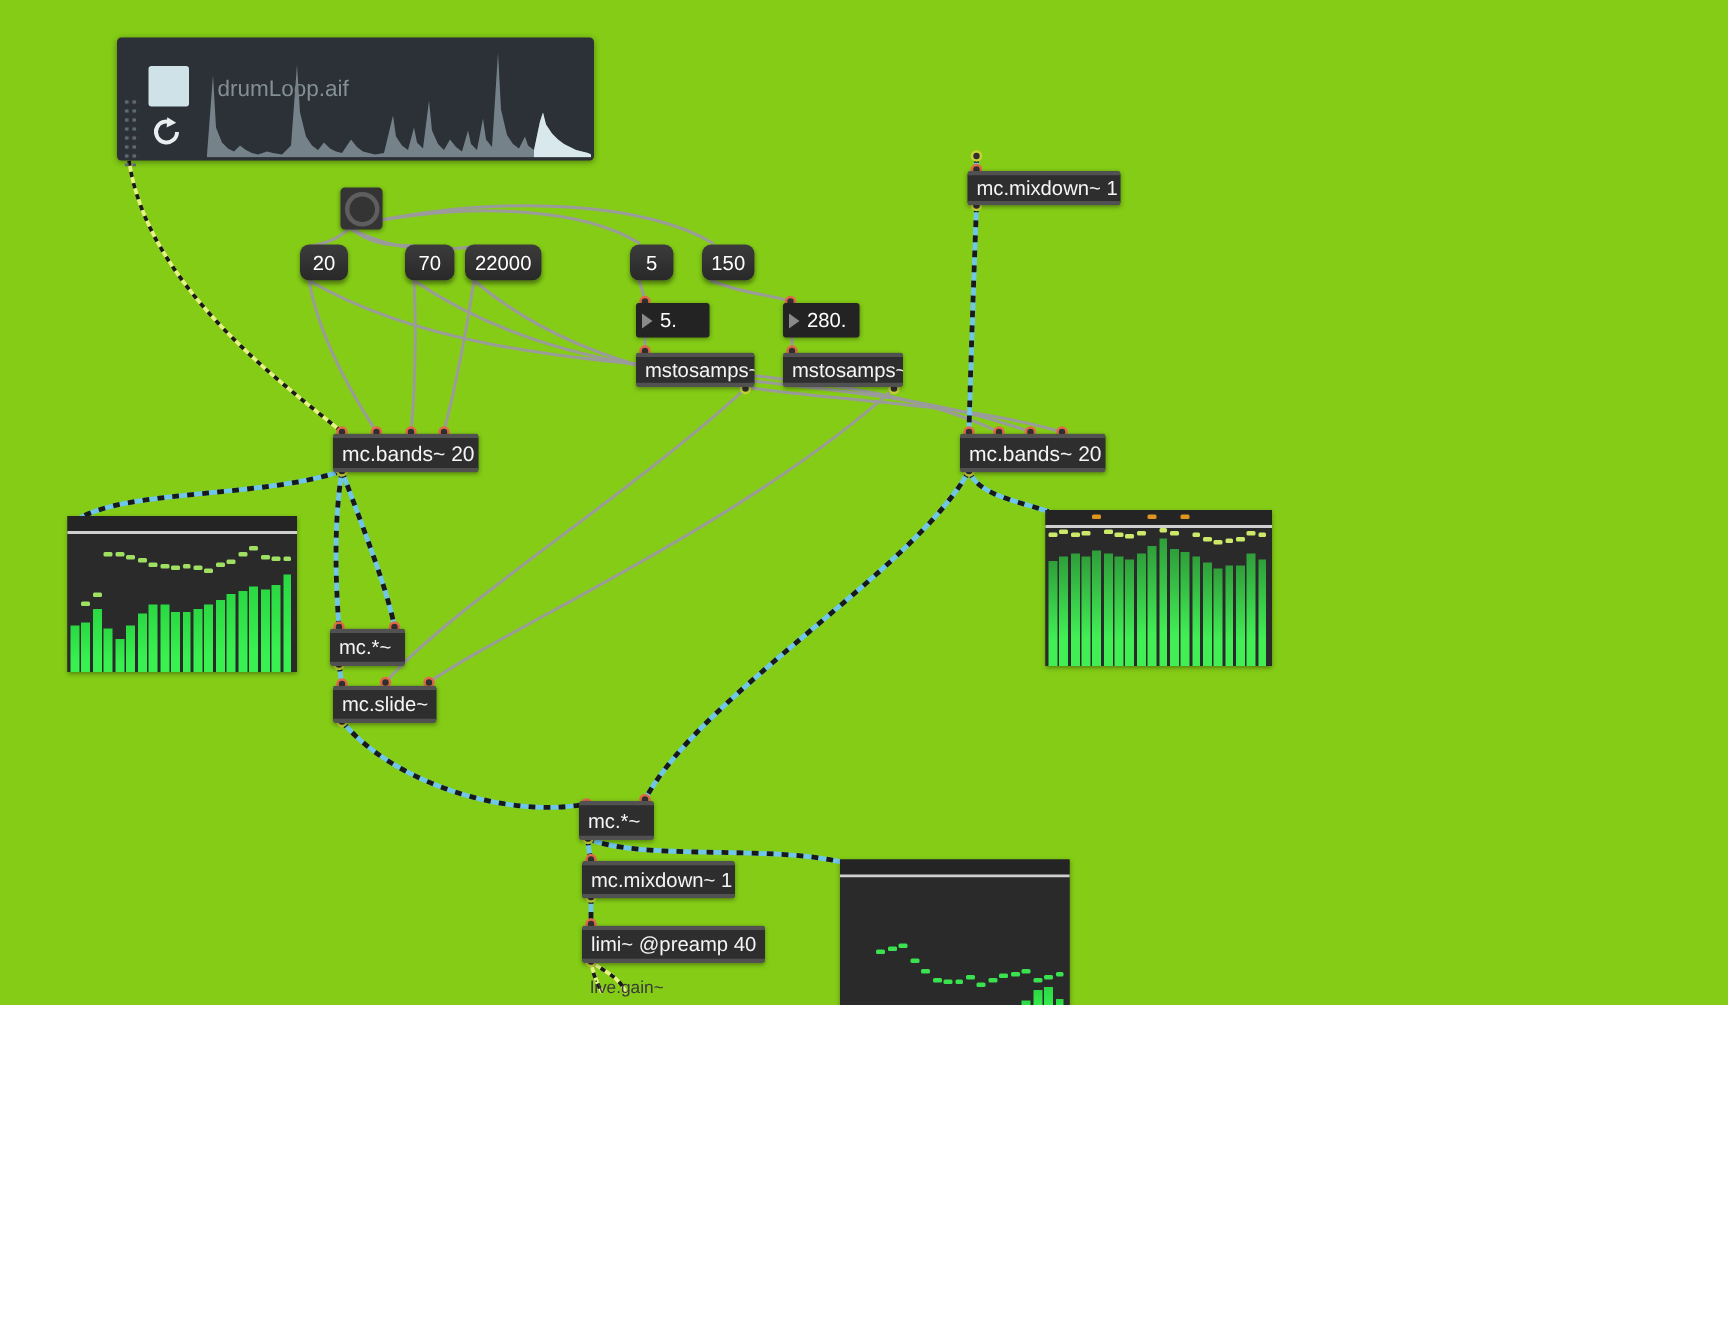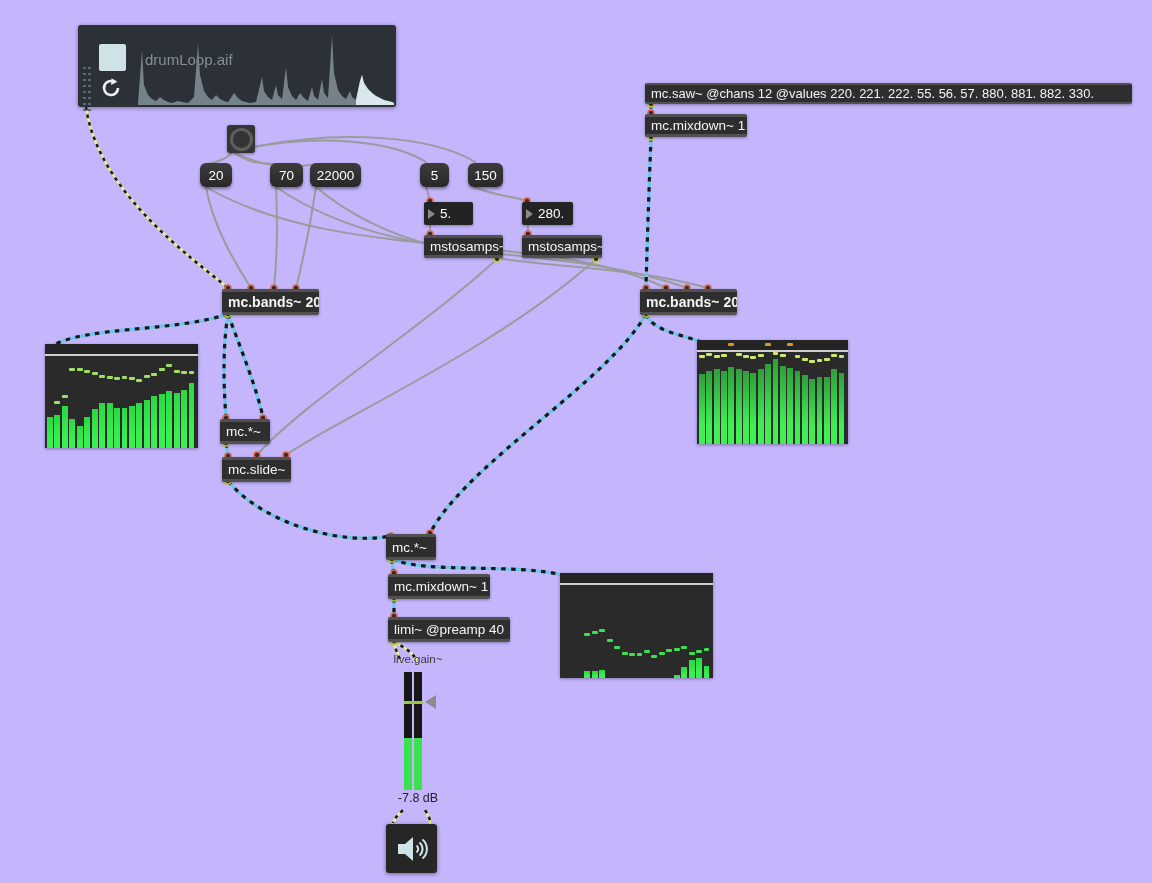--- a/index.html
+++ b/index.html
@@ -1,23 +1,23 @@
 <!DOCTYPE html>
 <html><head>
 <meta charset="utf-8">
 <style>
   html,body{margin:0;padding:0;font-family:"Liberation Sans",sans-serif;}
-  #canvas{position:relative;width:1152px;height:883px;background:#c4b5fd;overflow:hidden;}
+  #canvas{position:relative;width:1152px;height:670px;background:#84cc16;overflow:hidden;}
   #cables{position:absolute;left:0;top:0;z-index:1;pointer-events:none;}
   .node{position:absolute;z-index:2;box-sizing:border-box;}
   
   .obj{background:#2e2e2e;border-top:3px solid #515151;border-bottom:3px solid #515151;
        border-radius:2px;color:#f5f5f5;font-size:13.5px;display:flex;align-items:center;
        padding:0 6px;white-space:nowrap;box-shadow:0 1px 3px rgba(0,0,0,.35);overflow:hidden;}
-  .obj.big{font-size:14px;font-weight:bold;}
+  .obj.big{font-size:14px;}
   .obj.thin{border-top-width:2px;border-bottom-width:2px;font-size:13px;}
   
   .msg{background:linear-gradient(#3c3c3c,#282828);border-radius:6px;color:#fff;font-size:13.5px;
        display:flex;align-items:center;justify-content:center;box-shadow:0 2px 3px rgba(0,0,0,.4);}
   
   .num{background:#232323;border-radius:2px;color:#fff;font-size:13.5px;display:flex;align-items:center;
        padding:0 4px;box-shadow:0 1px 3px rgba(0,0,0,.35);}
   .num .tri{width:0;height:0;border-top:5px solid transparent;border-bottom:5px solid transparent;
        border-left:7px solid #8a8a8a;margin-right:5px;}
   
@@ -179,21 +179,20 @@
 
   <div class="node num" style="left:424px;top:202px;width:49px;height:23px;">
     <span class="tri"></span>
     <span>5.</span>
   </div>
   <div class="node num" style="left:522px;top:202px;width:51px;height:23px;">
     <span class="tri"></span>
     <span>280.</span>
   </div>
 
-  <div class="node obj thin" style="left:645px;top:83px;width:487px;height:21px;">mc.saw~ @chans 12 @values 220. 221. 222. 55. 56. 57. 880. 881. 882. 330.</div>
   <div class="node obj" style="left:645px;top:114px;width:102px;height:23px;">mc.mixdown~ 1</div>
   <div class="node obj" style="left:424px;top:235px;width:79px;height:23px;">mstosamps~</div>
   <div class="node obj" style="left:522px;top:235px;width:80px;height:23px;">mstosamps~</div>
   <div class="node obj big" style="left:222px;top:289px;width:97px;height:26px;">mc.bands~ 20</div>
   <div class="node obj big" style="left:640px;top:289px;width:97px;height:26px;">mc.bands~ 20</div>
   <div class="node obj" style="left:220px;top:419px;width:50px;height:25px;">mc.*~</div>
   <div class="node obj" style="left:222px;top:457px;width:69px;height:25px;">mc.slide~</div>
   <div class="node obj" style="left:386px;top:534px;width:50px;height:26px;">mc.*~</div>
   <div class="node obj" style="left:388px;top:574px;width:102px;height:25px;">mc.mixdown~ 1</div>
   <div class="node obj" style="left:388px;top:617px;width:122px;height:25px;">limi~ @preamp 40</div>

